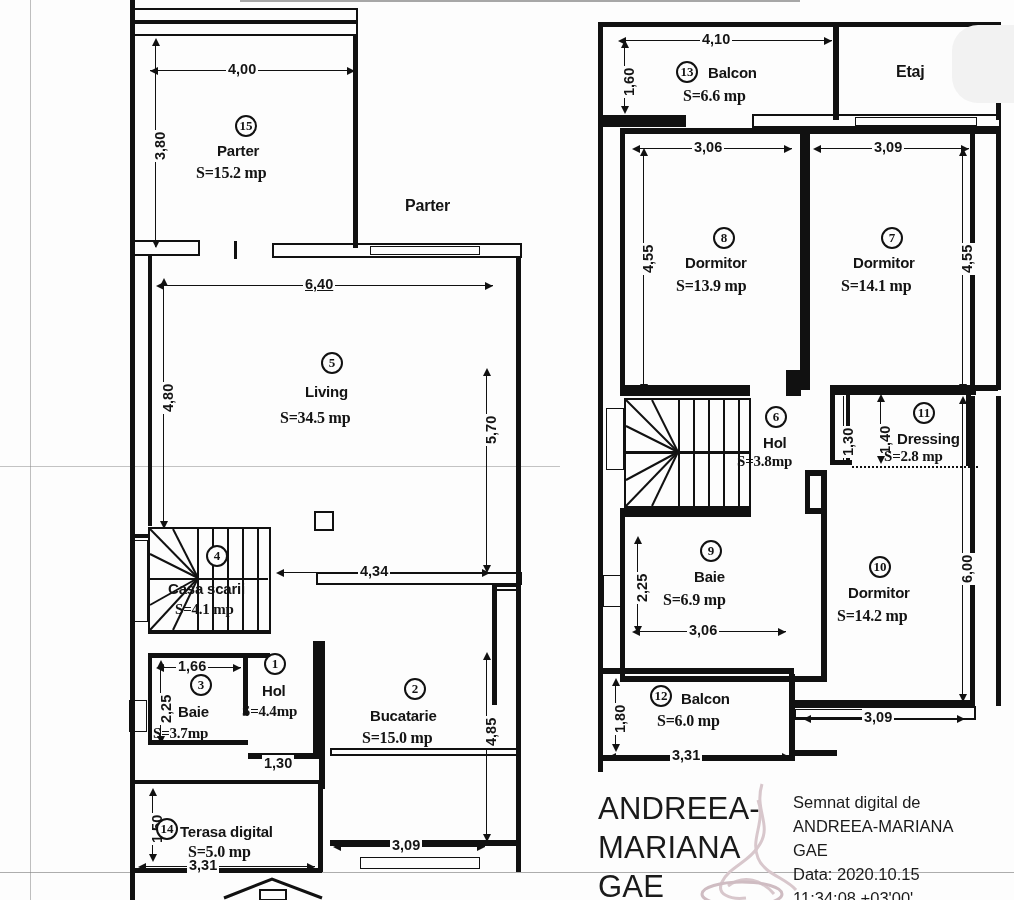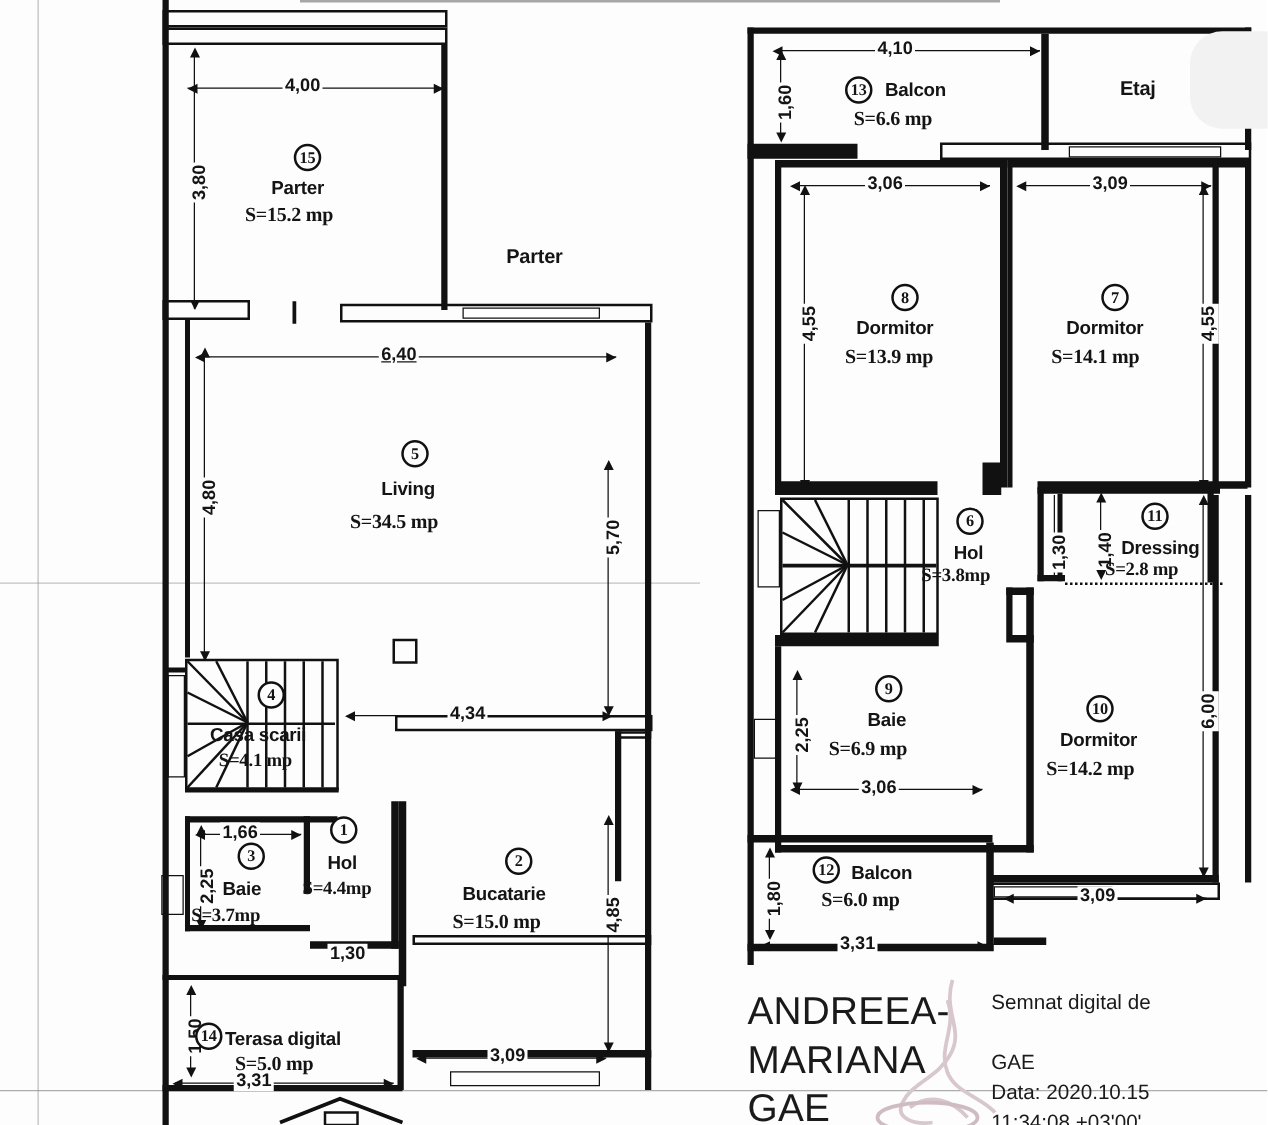--- a/index.html
+++ b/index.html
@@ -401,20 +401,21 @@
       <path d="M28 104 C 44 92, 62 98, 74 112"></path>
     </g>
     <ellipse cx="42" cy="112" rx="40" ry="12" stroke="#cfbcc2" stroke-width="3" fill="none"></ellipse>
   </svg>
 
   <div class="sig-name" style="left:598px;top:827px;">MARIANA</div>
   <div class="sig-name" style="left:598px;top:788px;">ANDREEA-</div>
   <div class="sig-name" style="left:598px;top:866px;">GAE</div>
 
   <div class="sig-det" style="left:793px;top:789px;">Semnat digital de</div>
+  <div class="sig-det" style="left:793px;top:813px;">ANDREEA-MARIANA</div>
   <div class="sig-det" style="left:793px;top:837px;">GAE</div>
   <div class="sig-det" style="left:793px;top:861px;">Data: 2020.10.15</div>
   <div class="sig-det" style="left:793px;top:885px;">11:34:08 +03'00'</div>
 
   <div class="badge" style="left:952px;top:25px;width:96px;height:78px;">
     
   </div>
 
 </div>
 

